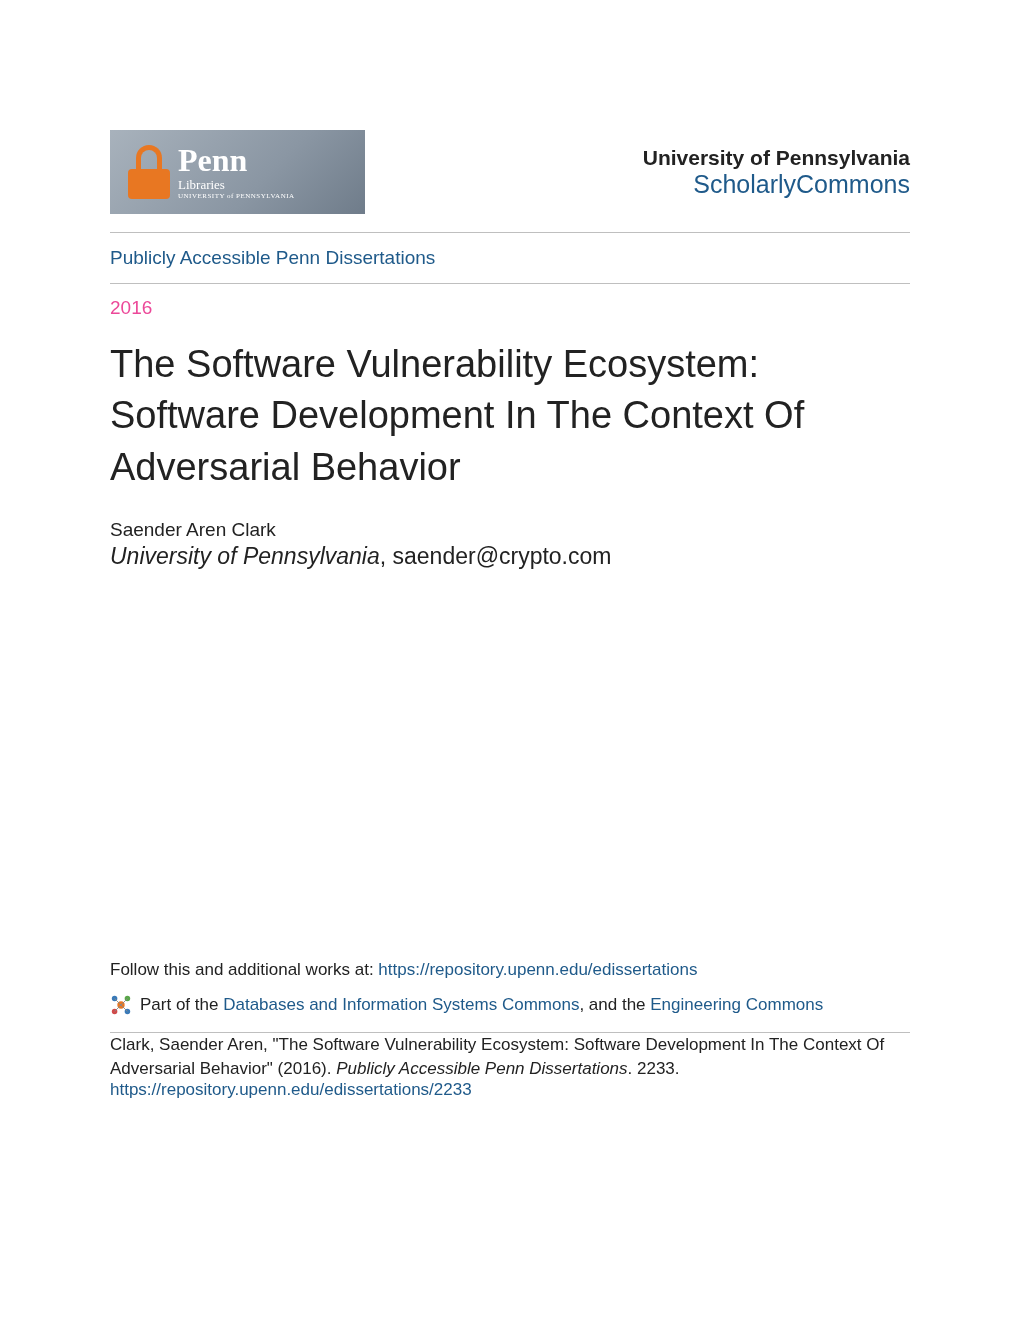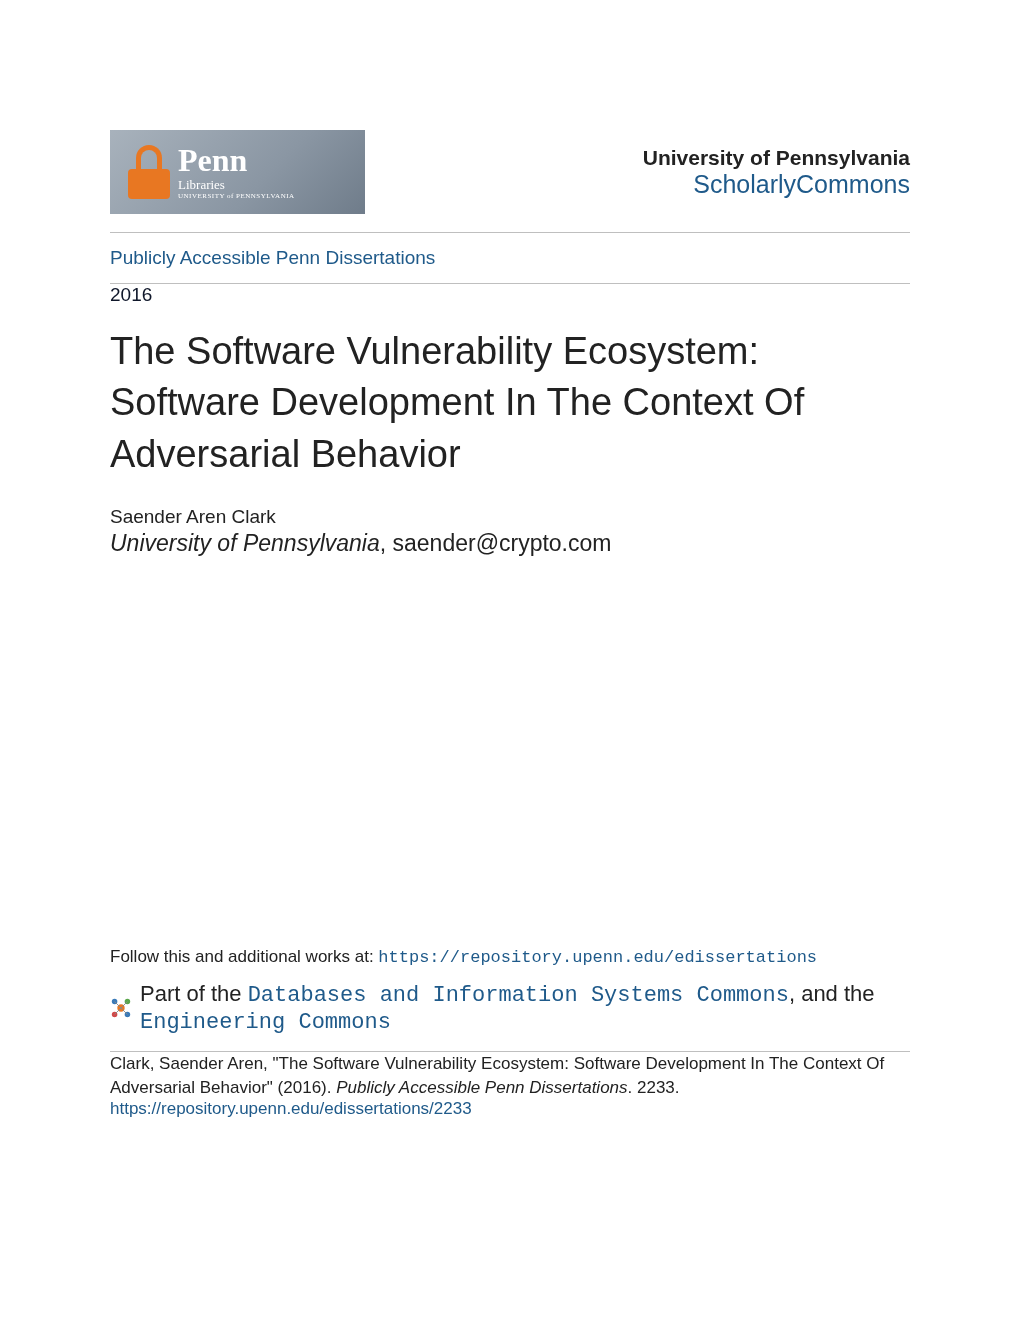--- a/index.html
+++ b/index.html
@@ -95,22 +95,22 @@
     }
     .nav-section {
       padding: 14px 0;
     }
     .nav-link {
       font-size: 19px;
       color: #1f5a8a;
     }
     .year {
       font-size: 19px;
-      color: #0f172a;
-      margin-top: 0;
+      color: #ec4899;
+      margin-top: 13px;
       margin-bottom: 20px;
     }
     .title {
       font-size: 38px;
       line-height: 1.35;
       color: #222222;
       font-weight: 400;
       margin-bottom: 26px;
     }
     .author-name {
@@ -127,36 +127,35 @@
     }
     .follow-section {
       margin-top: 390px;
     }
     .follow-text {
       font-size: 17px;
       color: #222222;
     }
     .link {
       color: #1f5a8a;
-      font-family: Liberation Mono, monospace;
     }
     .partof-row {
       display: flex;
       align-items: center;
       margin-top: 14px;
       margin-bottom: 16px;
     }
     .network-icon {
       width: 22px;
       height: 22px;
       margin-right: 8px;
       flex-shrink: 0;
     }
     .partof-text {
-      font-size: 22px;
+      font-size: 17px;
       color: #222222;
     }
     .citation-heading {
       font-size: 19px;
       font-weight: 600;
       color: #222222;
       margin-top: 18px;
       margin-bottom: 6px;
     }
     .citation-text {

